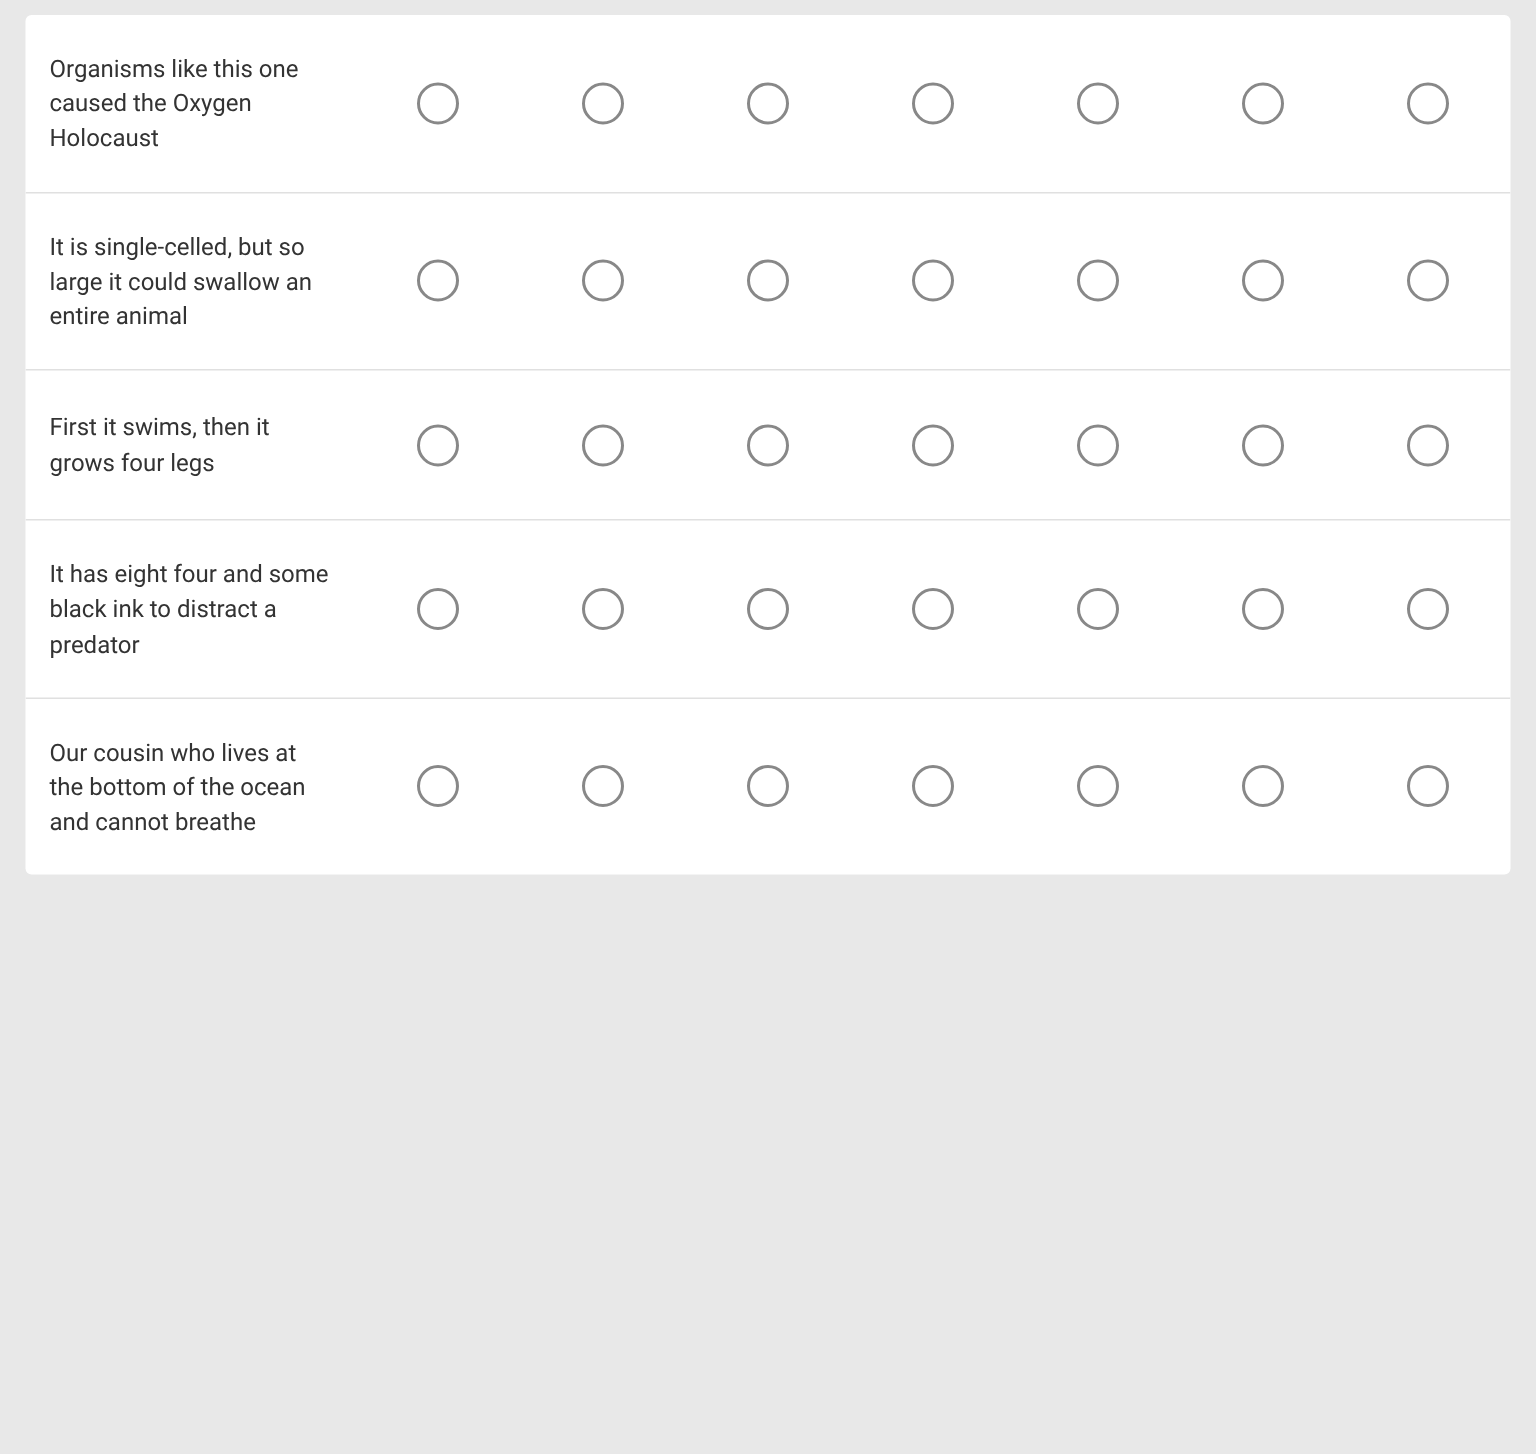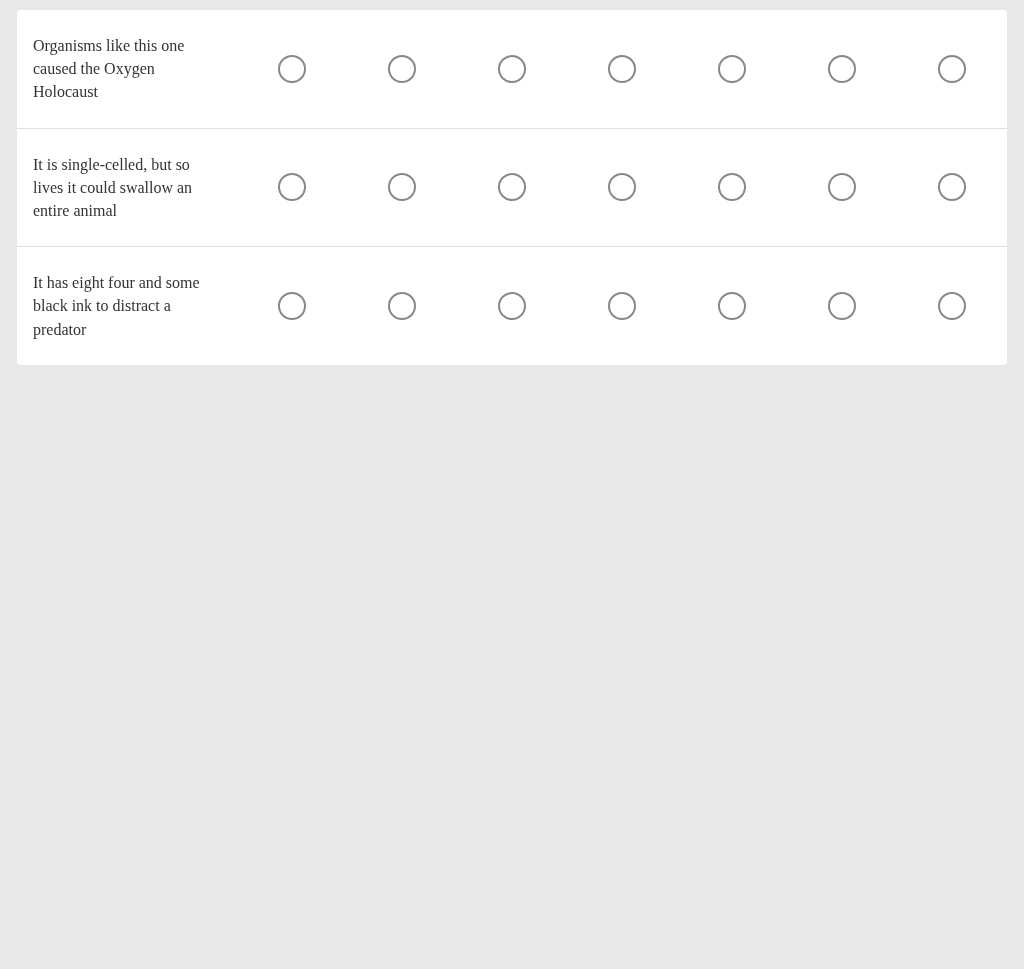--- a/index.html
+++ b/index.html
@@ -37,21 +37,20 @@
       border-bottom: none;
     }
 
     .row-label {
       width: 220px;
       min-width: 220px;
       padding: 8px 16px;
       font-size: 16px;
       color: #333333;
       line-height: 1.45;
-      font-family: Liberation Serif, serif;
     }
 
     .radio-cells {
       display: flex;
       flex: 1;
       justify-content: space-around;
       align-items: center;
     }
 
     .radio-cell {
@@ -101,42 +100,68 @@
         </div>
         <div class="radio-cell">
           <input type="radio" class="radio-circle" name="row-0" style="">
         </div>
         <div class="radio-cell">
           <input type="radio" class="radio-circle" name="row-0" style="">
         </div>
       </div>
     </div>
     <div class="table-row">
-      <div class="row-label">It is single-celled, but so lives it could swallow an entire animal</div>
-      <div class="radio-cells">
-        <div class="radio-cell">
-          <input type="radio" class="radio-circle" name="row-1" style="">
-        </div>
-        <div class="radio-cell">
-          <input type="radio" class="radio-circle" name="row-1" style="">
-        </div>
-        <div class="radio-cell">
-          <input type="radio" class="radio-circle" name="row-1" style="">
-        </div>
-        <div class="radio-cell">
-          <input type="radio" class="radio-circle" name="row-1" style="">
-        </div>
-        <div class="radio-cell">
-          <input type="radio" class="radio-circle" name="row-1" style="">
-        </div>
-        <div class="radio-cell">
-          <input type="radio" class="radio-circle" name="row-1" style="">
-        </div>
-        <div class="radio-cell">
-          <input type="radio" class="radio-circle" name="row-1" style="">
+      <div class="row-label">It is single-celled, but so large it could swallow an entire animal</div>
+      <div class="radio-cells">
+        <div class="radio-cell">
+          <input type="radio" class="radio-circle" name="row-1" style="">
+        </div>
+        <div class="radio-cell">
+          <input type="radio" class="radio-circle" name="row-1" style="">
+        </div>
+        <div class="radio-cell">
+          <input type="radio" class="radio-circle" name="row-1" style="">
+        </div>
+        <div class="radio-cell">
+          <input type="radio" class="radio-circle" name="row-1" style="">
+        </div>
+        <div class="radio-cell">
+          <input type="radio" class="radio-circle" name="row-1" style="">
+        </div>
+        <div class="radio-cell">
+          <input type="radio" class="radio-circle" name="row-1" style="">
+        </div>
+        <div class="radio-cell">
+          <input type="radio" class="radio-circle" name="row-1" style="">
+        </div>
+      </div>
+    </div>
+    <div class="table-row">
+      <div class="row-label">First it swims, then it grows four legs</div>
+      <div class="radio-cells">
+        <div class="radio-cell">
+          <input type="radio" class="radio-circle" name="row-2" style="">
+        </div>
+        <div class="radio-cell">
+          <input type="radio" class="radio-circle" name="row-2" style="">
+        </div>
+        <div class="radio-cell">
+          <input type="radio" class="radio-circle" name="row-2" style="">
+        </div>
+        <div class="radio-cell">
+          <input type="radio" class="radio-circle" name="row-2" style="">
+        </div>
+        <div class="radio-cell">
+          <input type="radio" class="radio-circle" name="row-2" style="">
+        </div>
+        <div class="radio-cell">
+          <input type="radio" class="radio-circle" name="row-2" style="">
+        </div>
+        <div class="radio-cell">
+          <input type="radio" class="radio-circle" name="row-2" style="">
         </div>
       </div>
     </div>
     <div class="table-row">
       <div class="row-label">It has eight four and some black ink to distract a predator</div>
       <div class="radio-cells">
         <div class="radio-cell">
           <input type="radio" class="radio-circle" name="row-3" style="">
         </div>
         <div class="radio-cell">
@@ -152,13 +177,39 @@
           <input type="radio" class="radio-circle" name="row-3" style="">
         </div>
         <div class="radio-cell">
           <input type="radio" class="radio-circle" name="row-3" style="">
         </div>
         <div class="radio-cell">
           <input type="radio" class="radio-circle" name="row-3" style="">
         </div>
       </div>
     </div>
+    <div class="table-row">
+      <div class="row-label">Our cousin who lives at the bottom of the ocean and cannot breathe</div>
+      <div class="radio-cells">
+        <div class="radio-cell">
+          <input type="radio" class="radio-circle" name="row-4" style="">
+        </div>
+        <div class="radio-cell">
+          <input type="radio" class="radio-circle" name="row-4" style="">
+        </div>
+        <div class="radio-cell">
+          <input type="radio" class="radio-circle" name="row-4" style="">
+        </div>
+        <div class="radio-cell">
+          <input type="radio" class="radio-circle" name="row-4" style="">
+        </div>
+        <div class="radio-cell">
+          <input type="radio" class="radio-circle" name="row-4" style="">
+        </div>
+        <div class="radio-cell">
+          <input type="radio" class="radio-circle" name="row-4" style="">
+        </div>
+        <div class="radio-cell">
+          <input type="radio" class="radio-circle" name="row-4" style="">
+        </div>
+      </div>
+    </div>
   </div>
 
 </body></html>

